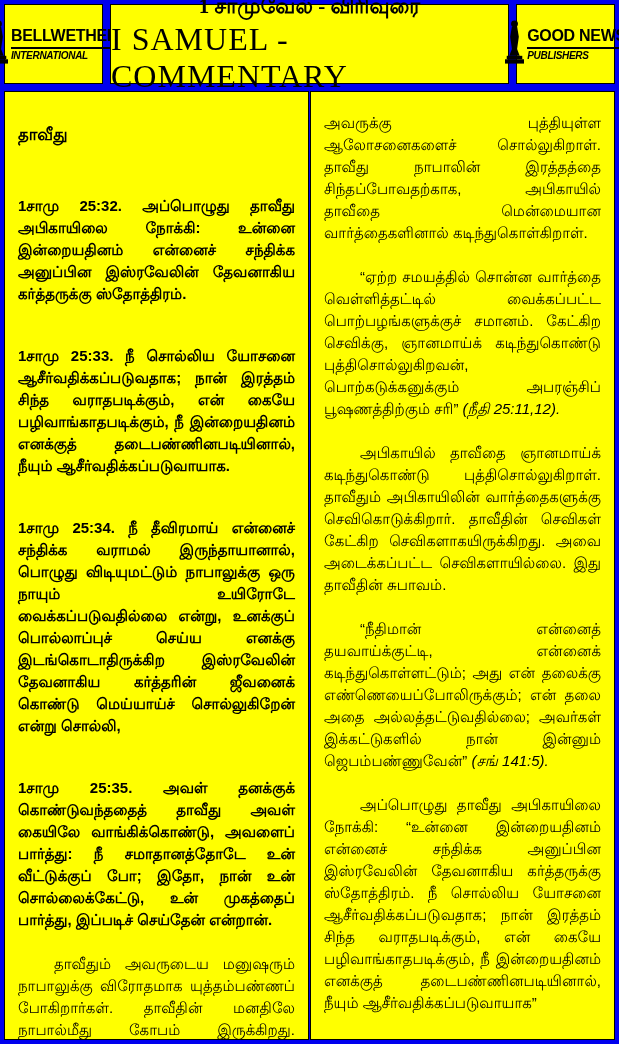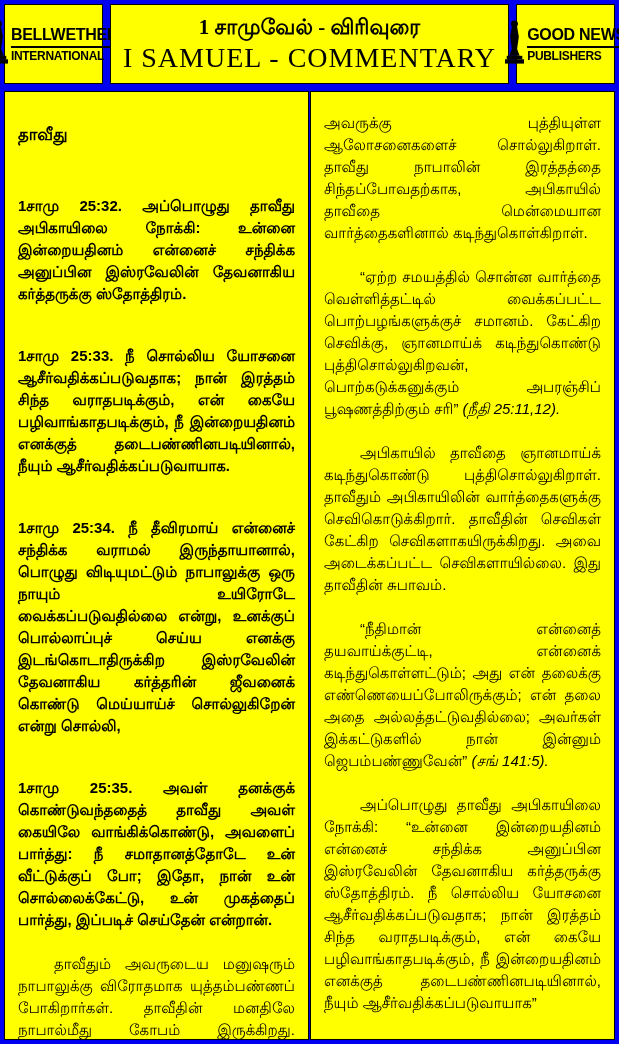--- a/index.html
+++ b/index.html
@@ -21,28 +21,28 @@
     width:99px; flex:0 0 auto;
     display:flex; align-items:center; justify-content:center; gap:3px;
     padding:2px;
   }
   .logo-text { font-weight:bold; line-height:1.25; letter-spacing:-0.3px; }
   .logo-line1 {
     font-size:16px;
     border-bottom:2px solid #000; padding-bottom:1px; margin-bottom:1px;
     white-space:nowrap;
   }
-  .logo-line2 { font-size:12px; white-space:nowrap; }
+  .logo-line2 { font-size:10px; white-space:nowrap;font-style:italic; }
   .statue-icon { flex:0 0 auto; }
   .title-box {
     flex:1;
     display:flex; flex-direction:column; justify-content:center; align-items:center;
   }
   .title-ta { font-family:"Liberation Serif", serif; font-weight:bold; font-size:21px; }
-  .title-en { font-family:"Liberation Serif", serif; font-size:28px; letter-spacing:1px; }
+  .title-en { font-family:"Liberation Serif", serif; font-size:32px; letter-spacing:1px; }
   .body-row { flex:1 1 auto; display:flex; gap:1px; min-height:0; }
   .column {
     flex:1;
     padding:20px 13px 10px 13px;
     overflow:hidden;
     font-size:15px; line-height:22px;
     text-align:justify;
   }
   .heading { font-weight:bold; font-size:16.5px; line-height:25px; margin:10px 0 48px 0; text-align:left; }
   .para { margin:0 0 22px 0; }

